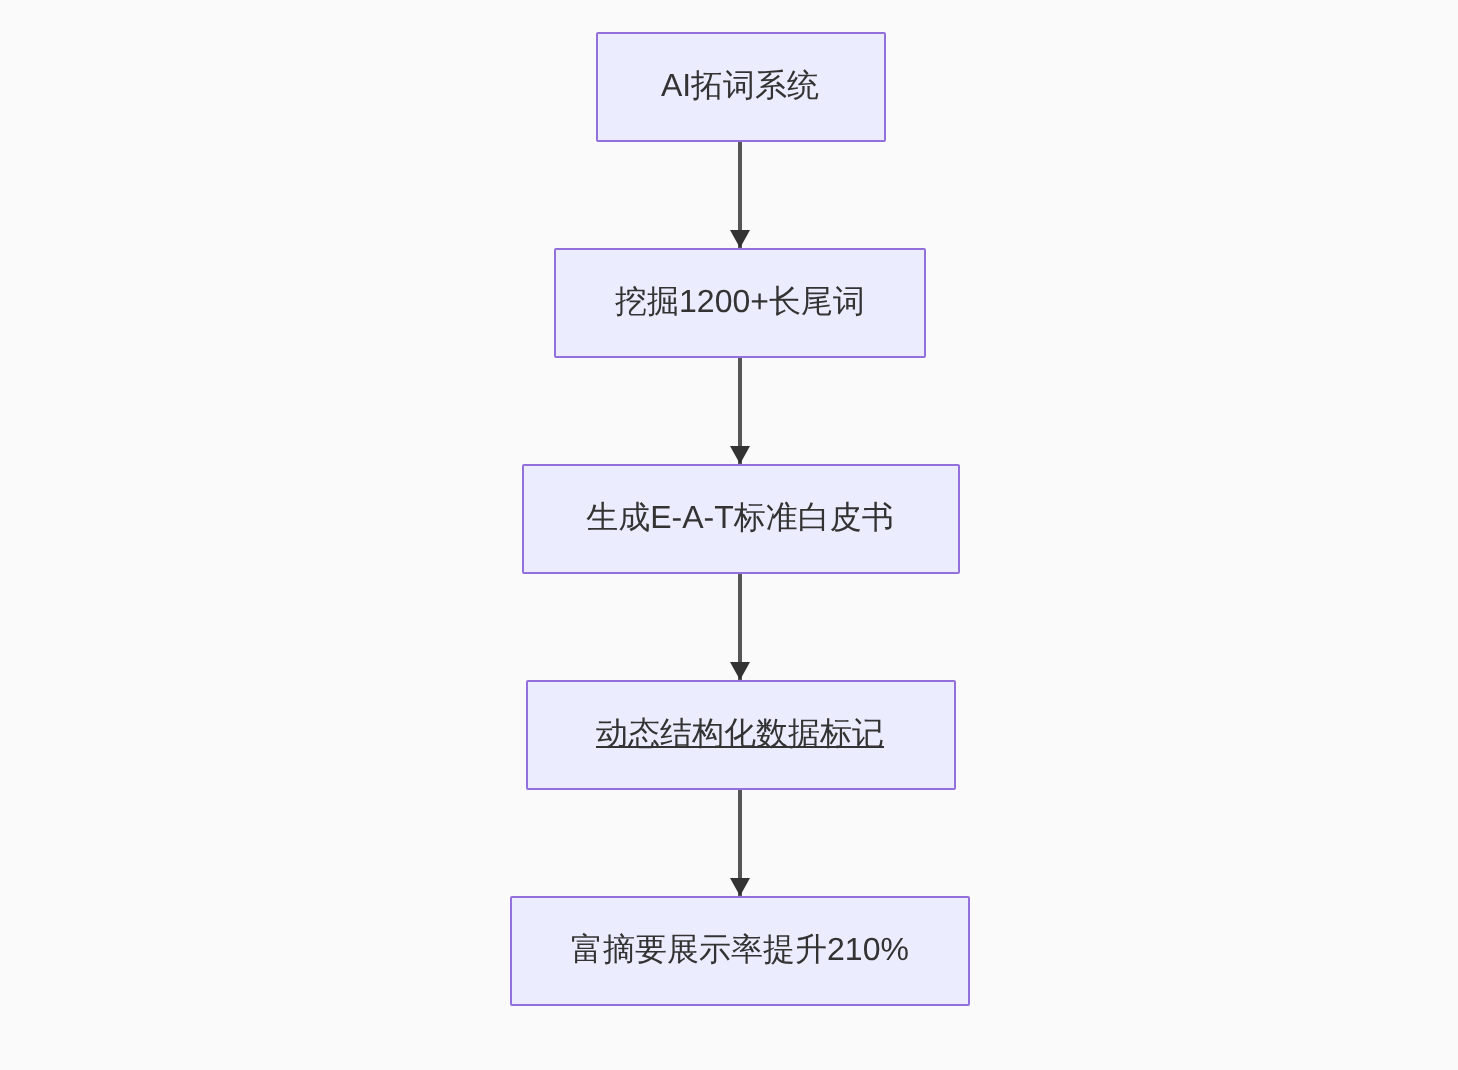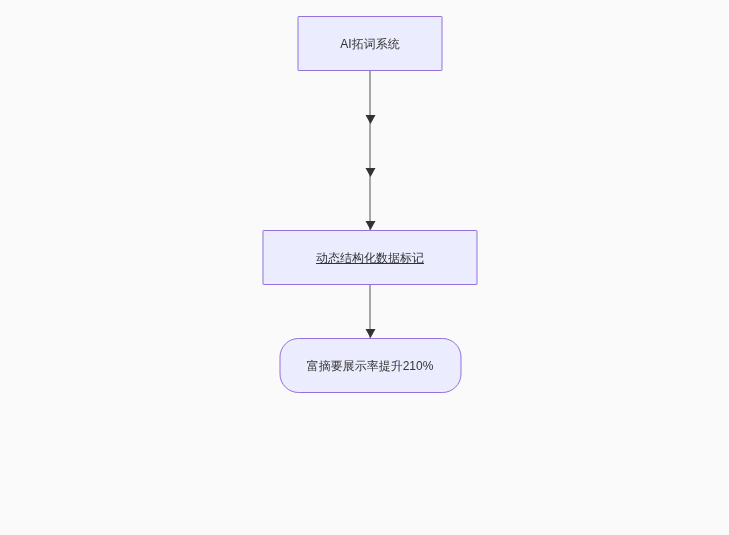--- a/index.html
+++ b/index.html
@@ -34,30 +34,30 @@
   }
   .node {
     height: 55px;
     display: flex;
     align-items: center;
     justify-content: center;
     background: var(--node-fill);
     border: 1px solid var(--node-border);
     border-radius: 1px;
     color: var(--node-text);
-    font-size: 12px;
+    font-size: 16px;
     line-height: 1;
     white-space: nowrap;
     padding: 0 14px;
   }
   .node-1 { width: 145px; }
   .node-2 { width: 186px; }
   .node-3 { width: 219px; }
   .node-4 { width: 215px; text-decoration: underline; }
-  .node-5 { width: 182px; border-radius: 19px; }
+  .node-5 { width: 230px; }
   .edge {
     position: relative;
     width: 1.5px;
     height: 53px;
     background: var(--edge-line);
   }
   .edge::after {
     content: "";
     position: absolute;
     bottom: 0;
@@ -75,23 +75,29 @@
 
 <div class="canvas">
   <div class="flow">
 
     <div class="node node-1">
       <span>AI拓词系统</span>
     </div>
 
     <div class="edge"></div>
 
+    <div class="node node-2">
+      <span>挖掘1200+长尾词</span>
+    </div>
 
     <div class="edge"></div>
 
+    <div class="node node-3">
+      <span>生成E-A-T标准白皮书</span>
+    </div>
 
     <div class="edge"></div>
 
     <div class="node node-4">
       <span>动态结构化数据标记</span>
     </div>
 
     <div class="edge"></div>
 
     <div class="node node-5">

